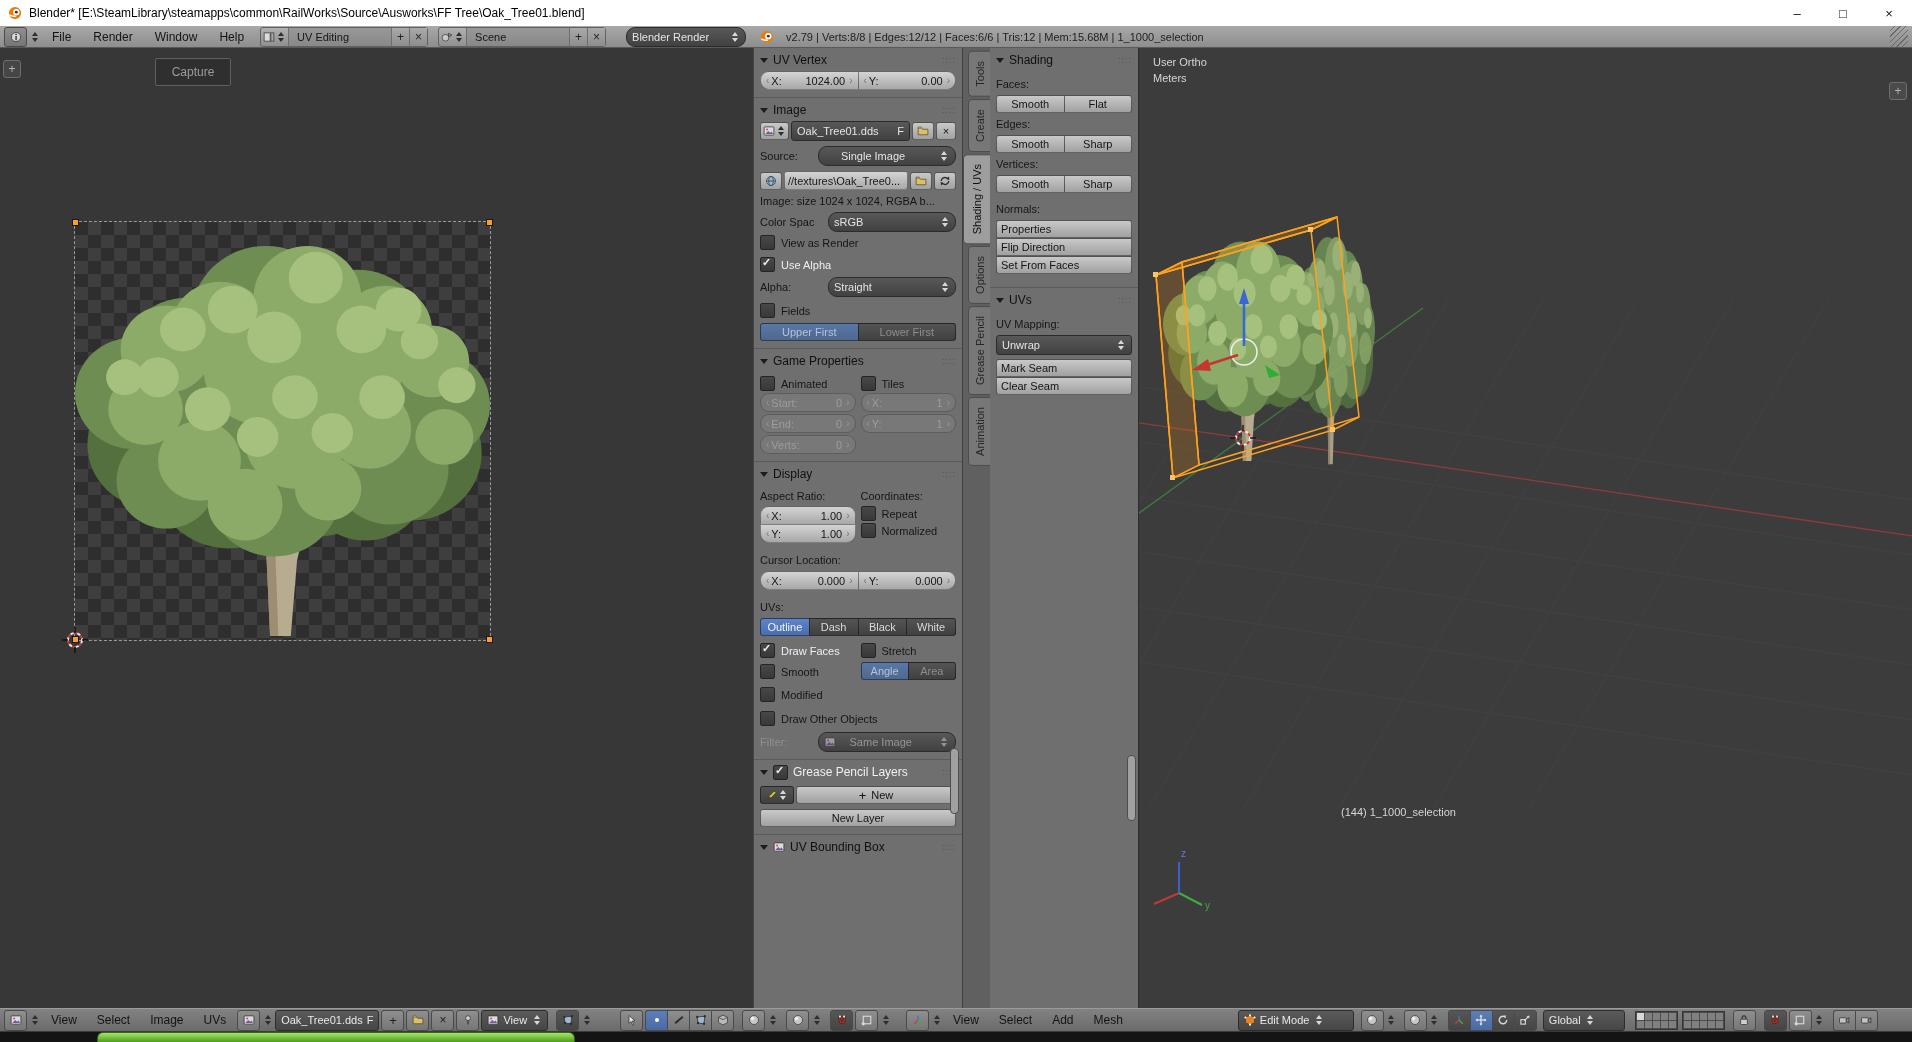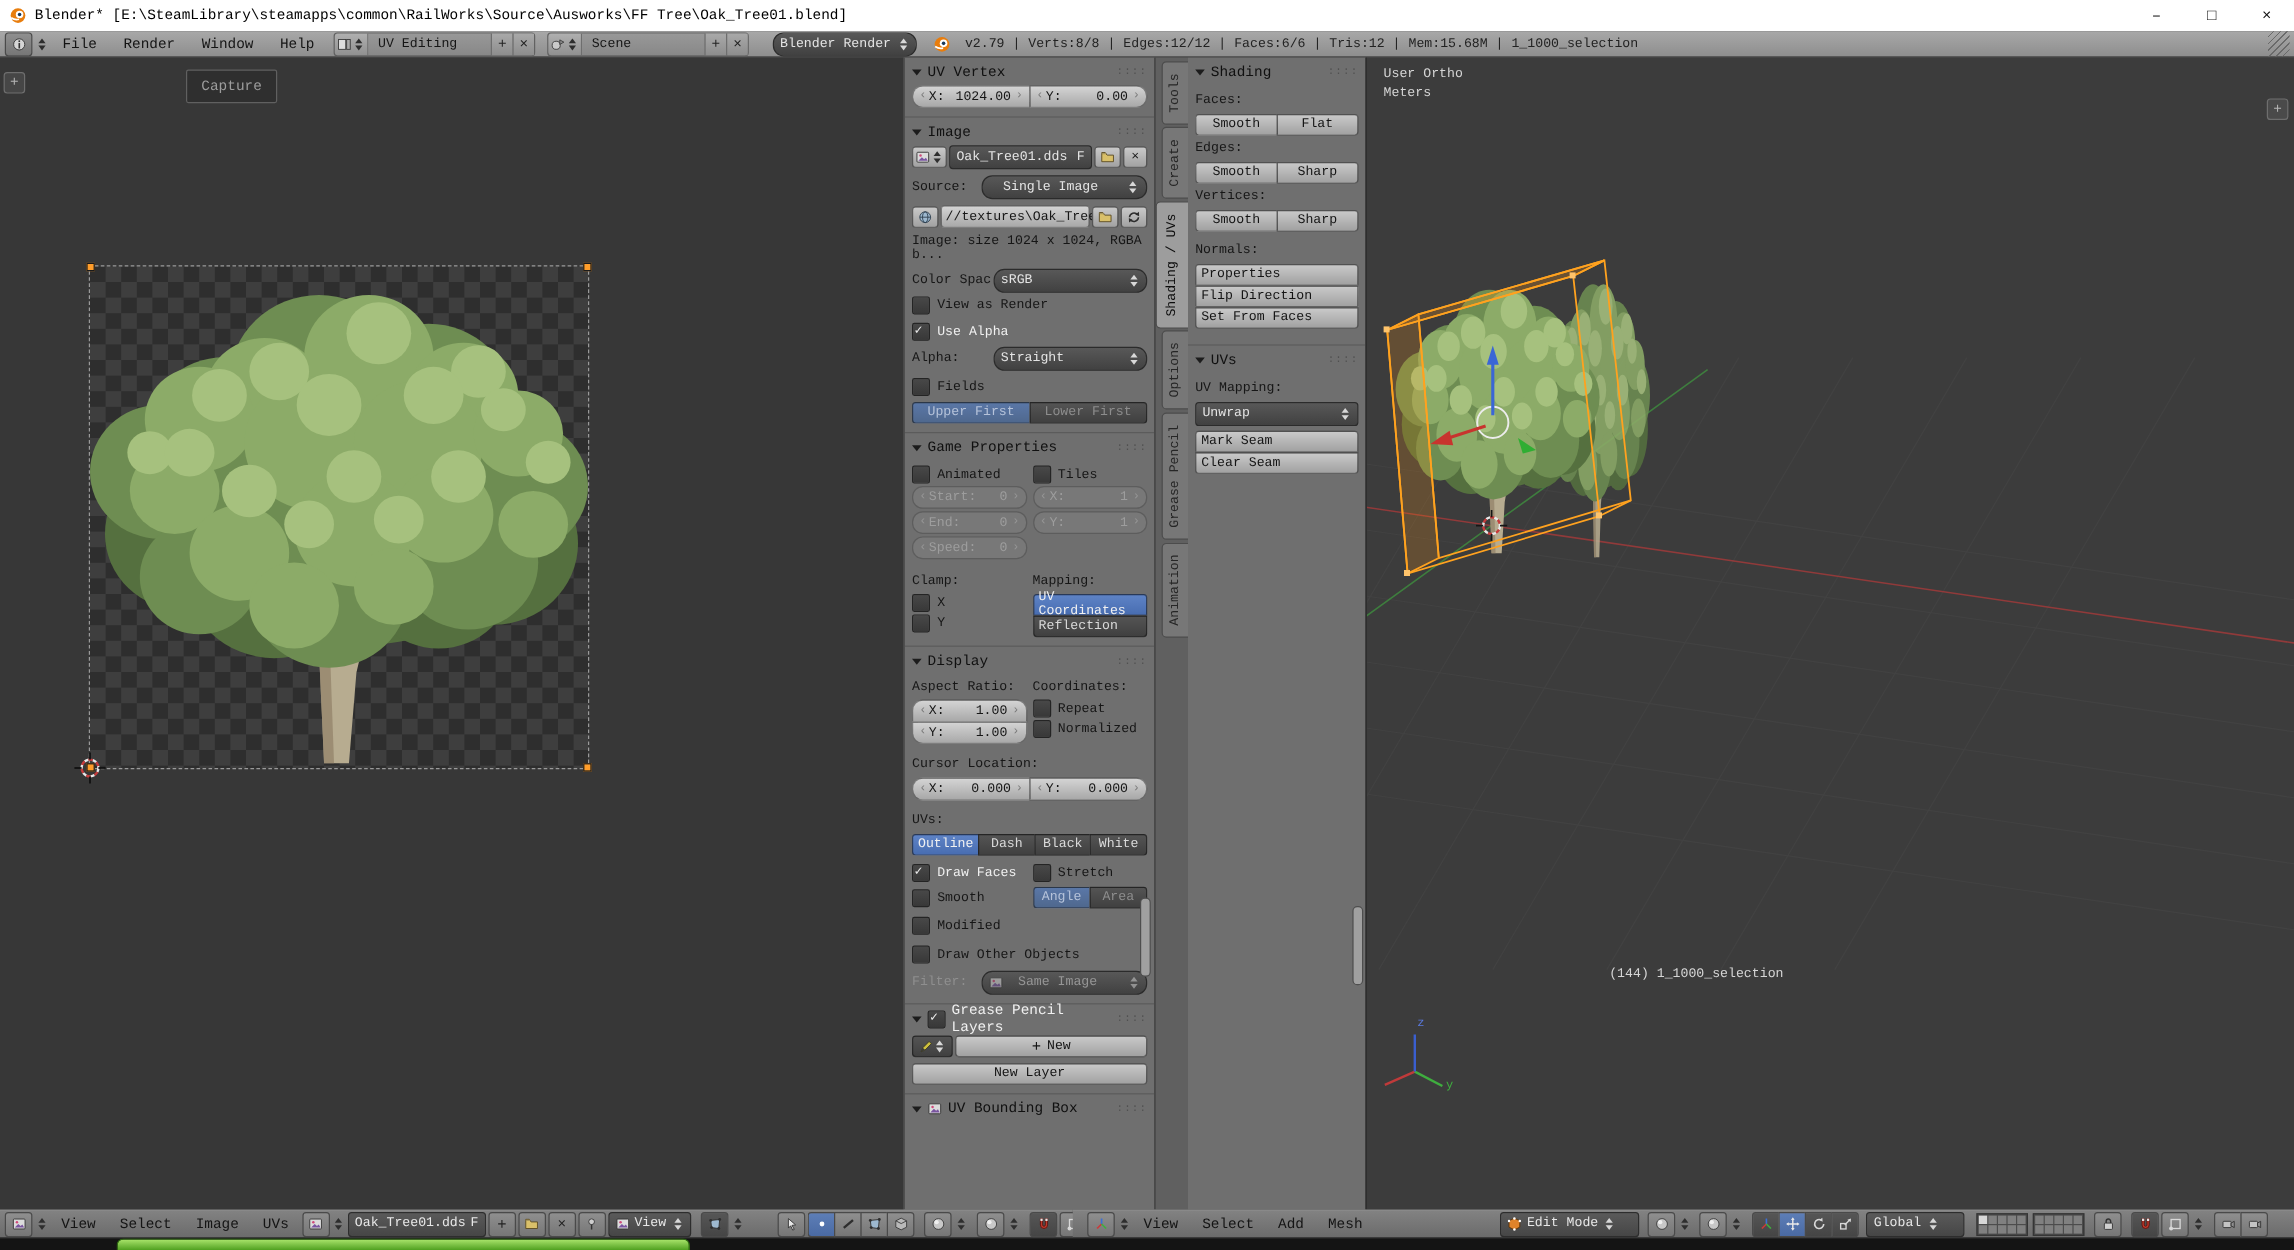--- a/index.html
+++ b/index.html
@@ -1,17 +1,17 @@
 <!DOCTYPE html>
 <html><head>
 <meta charset="utf-8">
 <style>
   html,body{margin:0;padding:0;background:#1a1a1a}
   .win{position:relative;width:1912px;height:1042px;overflow:hidden;background:#373737;
-       font-family:Liberation Mono, monospace;font-size:11px;color:#1a1a1a;-webkit-font-smoothing:antialiased}
+       font-family:Liberation Sans, sans-serif;font-size:11px;color:#1a1a1a;-webkit-font-smoothing:antialiased}
   
   .titlebar{position:absolute;left:0;top:0;width:100%;height:26px;background:#ffffff;display:flex;align-items:center;padding-left:8px;box-sizing:border-box}
   .title-text{font-size:12px;color:#000;margin-left:7px;white-space:nowrap}
   .wbtns{margin-left:auto;display:flex;height:26px}
   .wbtn{width:46px;display:flex;align-items:center;justify-content:center;color:#111;font-size:13px}
   
   .infobar{position:absolute;left:0;top:26px;width:100%;height:22px;background:linear-gradient(#a8a8a8,#8e8e8e);
            border-bottom:1px solid #595959;display:flex;align-items:center;padding:0 4px;box-sizing:border-box;gap:2px}
   .menu{padding:0 10px;font-size:12px;color:#141414}
   .hatch{width:18px;height:100%;margin-left:auto;background:repeating-linear-gradient(135deg,transparent 0 3px,#6a6a6a 3px 4px)}
@@ -540,21 +540,21 @@
             <span class="ar">›</span>
           </div>
           <div class="numf dis">
             <span class="ar">‹</span>
             <span>End:</span>
             <span class="vl">0</span>
             <span class="ar">›</span>
           </div>
           <div class="numf dis">
             <span class="ar">‹</span>
-            <span>Speed:</span>
+            <span>Verts:</span>
             <span class="vl">0</span>
             <span class="ar">›</span>
           </div>
         </div>
         <div class="col">
           <div class="cbrow">
             <span class="cb"></span>
             <span>Tiles</span>
           </div>
           <div class="numf dis">
@@ -562,38 +562,20 @@
             <span>X:</span>
             <span class="vl">1</span>
             <span class="ar">›</span>
           </div>
           <div class="numf dis">
             <span class="ar">‹</span>
             <span>Y:</span>
             <span class="vl">1</span>
             <span class="ar">›</span>
           </div>
-        </div>
-      </div>
-      <div class="cols" style="margin-top:8px">
-        <div class="col">
-          <span class="lbl">Clamp:</span>
-          <div class="cbrow">
-            <span class="cb"></span>
-            <span>X</span>
-          </div>
-          <div class="cbrow">
-            <span class="cb"></span>
-            <span>Y</span>
-          </div>
-        </div>
-        <div class="col">
-          <span class="lbl">Mapping:</span>
-          <div class="btn blue" style="border-radius:3px 3px 0 0">UV Coordinates</div>
-          <div class="btn dk" style="border-radius:0 0 3px 3px;margin-top:-2px;justify-content:flex-start">Reflection</div>
         </div>
       </div>
     </div>
 
     <div class="sect">
       <div class="sect-h">
         <span class="tri"></span>
         <span>Display</span>
         <span class="dots">::::</span>
       </div>

